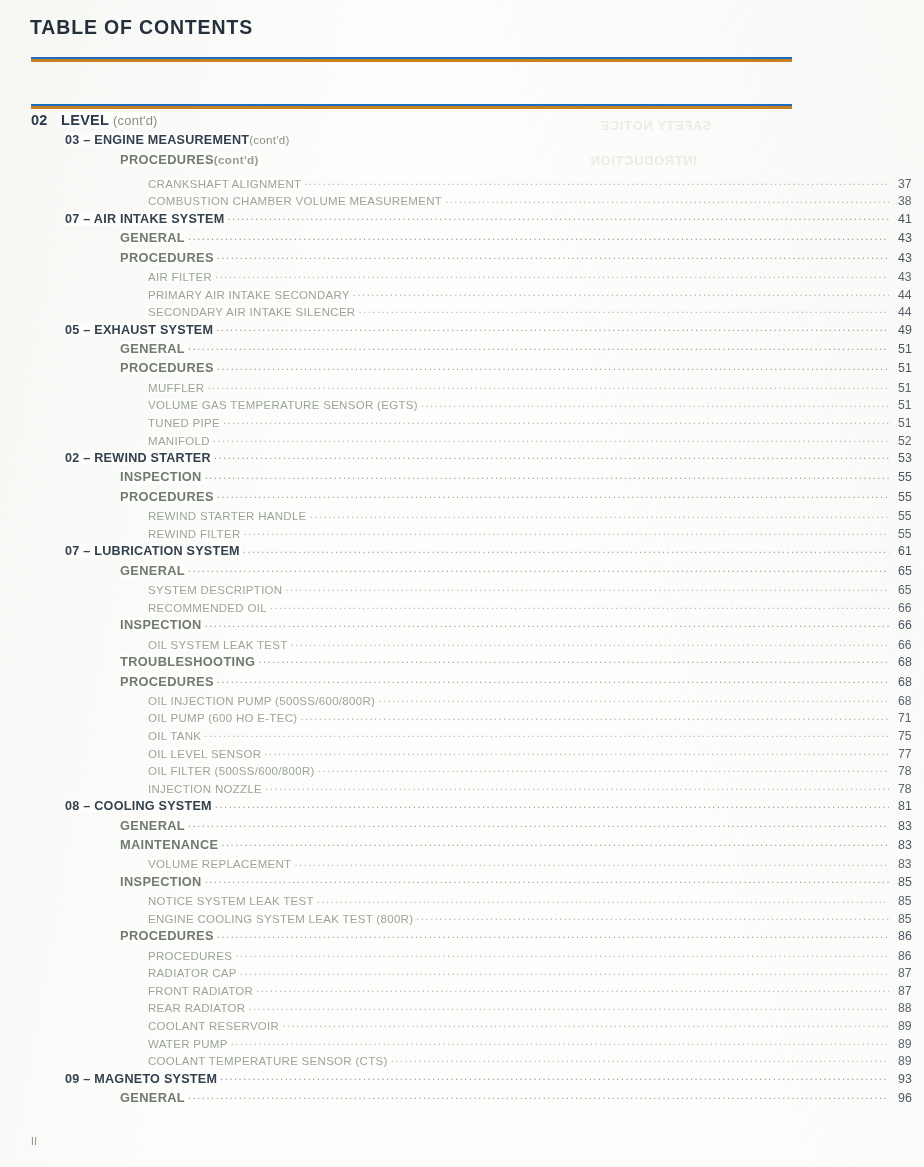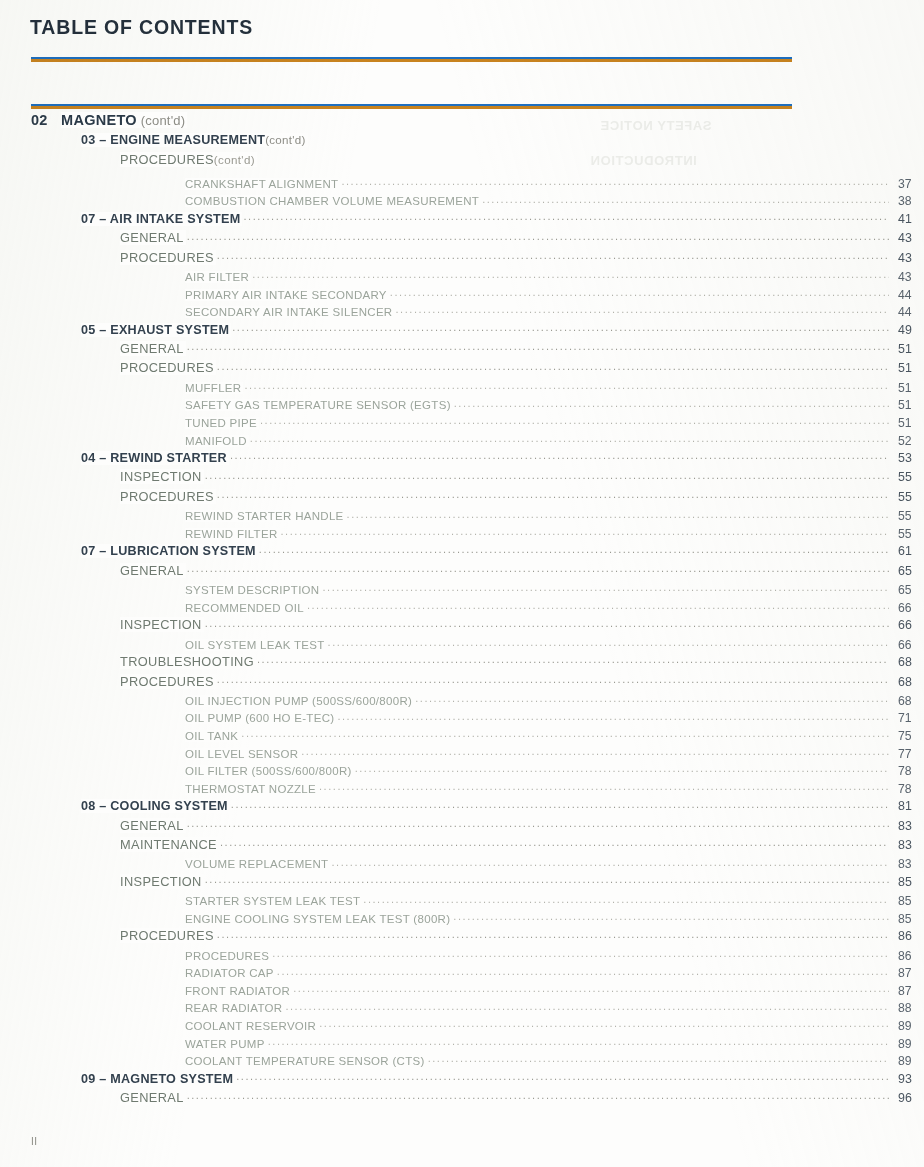--- a/index.html
+++ b/index.html
@@ -141,41 +141,40 @@
   
   .row.l2 {
     padding-left: 65px;
     height: 19.4px;
   }
   .row.l2 .label {
     color: #33414e;
     font-weight: bold;
     font-size: 12.6px;
     letter-spacing: 0.25px;
-    margin-left: 16px;
   }
   .row.l2 .cont {
     font-weight: normal;
     color: #8d8d86;
     font-size: 11.6px;
   }
   .row.l2 .pageno {
     color: #4a5560;
     font-size: 12.4px;
     font-weight: normal;
   }
 
   
   .row.l3 {
     padding-left: 120px;
     height: 19.4px;
   }
   .row.l3 .label {
     color: #6f7a70;
-    font-weight: normal;
+    font-weight: bold;
     font-size: 12.8px;
     letter-spacing: 0.35px;
   }
   .row.l3 .cont {
     color: #9a9a92;
     font-size: 11.6px;
   }
   .row.l3 .pageno {
     color: #4a5560;
     font-size: 12.4px;
@@ -184,21 +183,20 @@
   
   .row.l4 {
     padding-left: 148px;
     height: 17.55px;
   }
   .row.l4 .label {
     color: #9ba49b;
     font-weight: normal;
     font-size: 11.5px;
     letter-spacing: 0.3px;
-    margin-left: 37px;
   }
   .row.l4 .pageno {
     color: #5a646e;
     font-size: 12.2px;
   }
   .row.l4 .leader::before {
     color: #b3b3ab;
   }
 
   
@@ -244,21 +242,21 @@
   </div>
 
   <div class="rule section-rule">
     <div class="rule-top"></div>
     <div class="rule-bot"></div>
   </div>
 
   <div class="toc" id="toc-list">
       <div class="row l1">
         <span class="num">02</span>
-        <span class="label"><span>MAGNETO</span><span class="cont"> (cont'd)</span></span>
+        <span class="label"><span>LEVEL</span><span class="cont"> (cont'd)</span></span>
       </div>
       <div class="row l2">
         <span class="label">03 – ENGINE MEASUREMENT<span class="cont">(cont'd)</span></span>
       </div>
       <div class="row l3">
         <span class="label">PROCEDURES<span class="cont">(cont'd)</span></span>
       </div>
       <div class="row l4">
         <span class="label">CRANKSHAFT ALIGNMENT</span>
         <span class="leader"></span>
@@ -313,36 +311,36 @@
         <span class="label">PROCEDURES</span>
         <span class="leader"></span>
         <span class="pageno">51</span>
       </div>
       <div class="row l4">
         <span class="label">MUFFLER</span>
         <span class="leader"></span>
         <span class="pageno">51</span>
       </div>
       <div class="row l4">
-        <span class="label">SAFETY GAS TEMPERATURE SENSOR (EGTS)</span>
+        <span class="label">VOLUME GAS TEMPERATURE SENSOR (EGTS)</span>
         <span class="leader"></span>
         <span class="pageno">51</span>
       </div>
       <div class="row l4">
         <span class="label">TUNED PIPE</span>
         <span class="leader"></span>
         <span class="pageno">51</span>
       </div>
       <div class="row l4">
         <span class="label">MANIFOLD</span>
         <span class="leader"></span>
         <span class="pageno">52</span>
       </div>
       <div class="row l2">
-        <span class="label">04 – REWIND STARTER</span>
+        <span class="label">02 – REWIND STARTER</span>
         <span class="leader"></span>
         <span class="pageno">53</span>
       </div>
       <div class="row l3">
         <span class="label">INSPECTION</span>
         <span class="leader"></span>
         <span class="pageno">55</span>
       </div>
       <div class="row l3">
         <span class="label">PROCEDURES</span>
@@ -418,21 +416,21 @@
         <span class="label">OIL LEVEL SENSOR</span>
         <span class="leader"></span>
         <span class="pageno">77</span>
       </div>
       <div class="row l4">
         <span class="label">OIL FILTER (500SS/600/800R)</span>
         <span class="leader"></span>
         <span class="pageno">78</span>
       </div>
       <div class="row l4">
-        <span class="label">THERMOSTAT NOZZLE</span>
+        <span class="label">INJECTION NOZZLE</span>
         <span class="leader"></span>
         <span class="pageno">78</span>
       </div>
       <div class="row l2">
         <span class="label">08 – COOLING SYSTEM</span>
         <span class="leader"></span>
         <span class="pageno">81</span>
       </div>
       <div class="row l3">
         <span class="label">GENERAL</span>
@@ -448,21 +446,21 @@
         <span class="label">VOLUME REPLACEMENT</span>
         <span class="leader"></span>
         <span class="pageno">83</span>
       </div>
       <div class="row l3">
         <span class="label">INSPECTION</span>
         <span class="leader"></span>
         <span class="pageno">85</span>
       </div>
       <div class="row l4">
-        <span class="label">STARTER SYSTEM LEAK TEST</span>
+        <span class="label">NOTICE SYSTEM LEAK TEST</span>
         <span class="leader"></span>
         <span class="pageno">85</span>
       </div>
       <div class="row l4">
         <span class="label">ENGINE COOLING SYSTEM LEAK TEST (800R)</span>
         <span class="leader"></span>
         <span class="pageno">85</span>
       </div>
       <div class="row l3">
         <span class="label">PROCEDURES</span>

